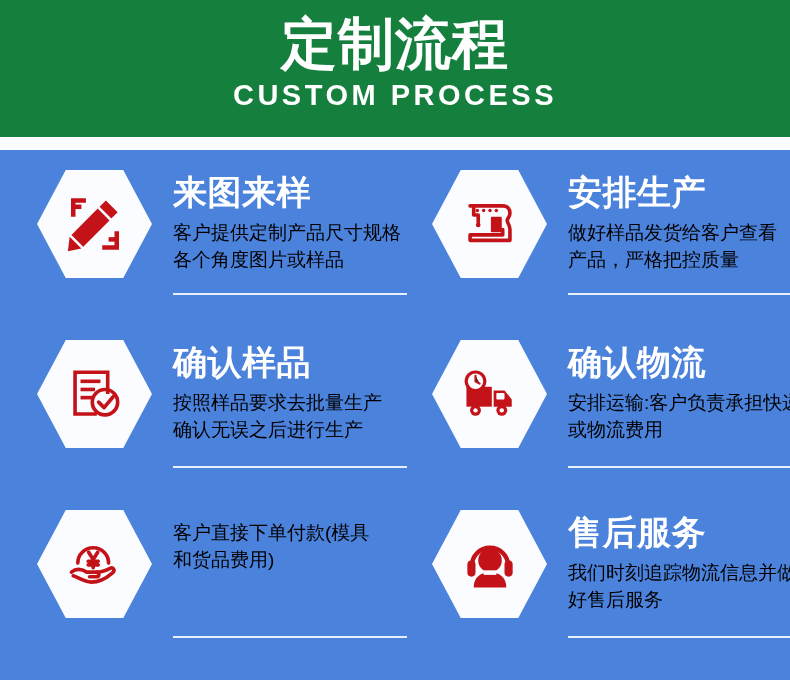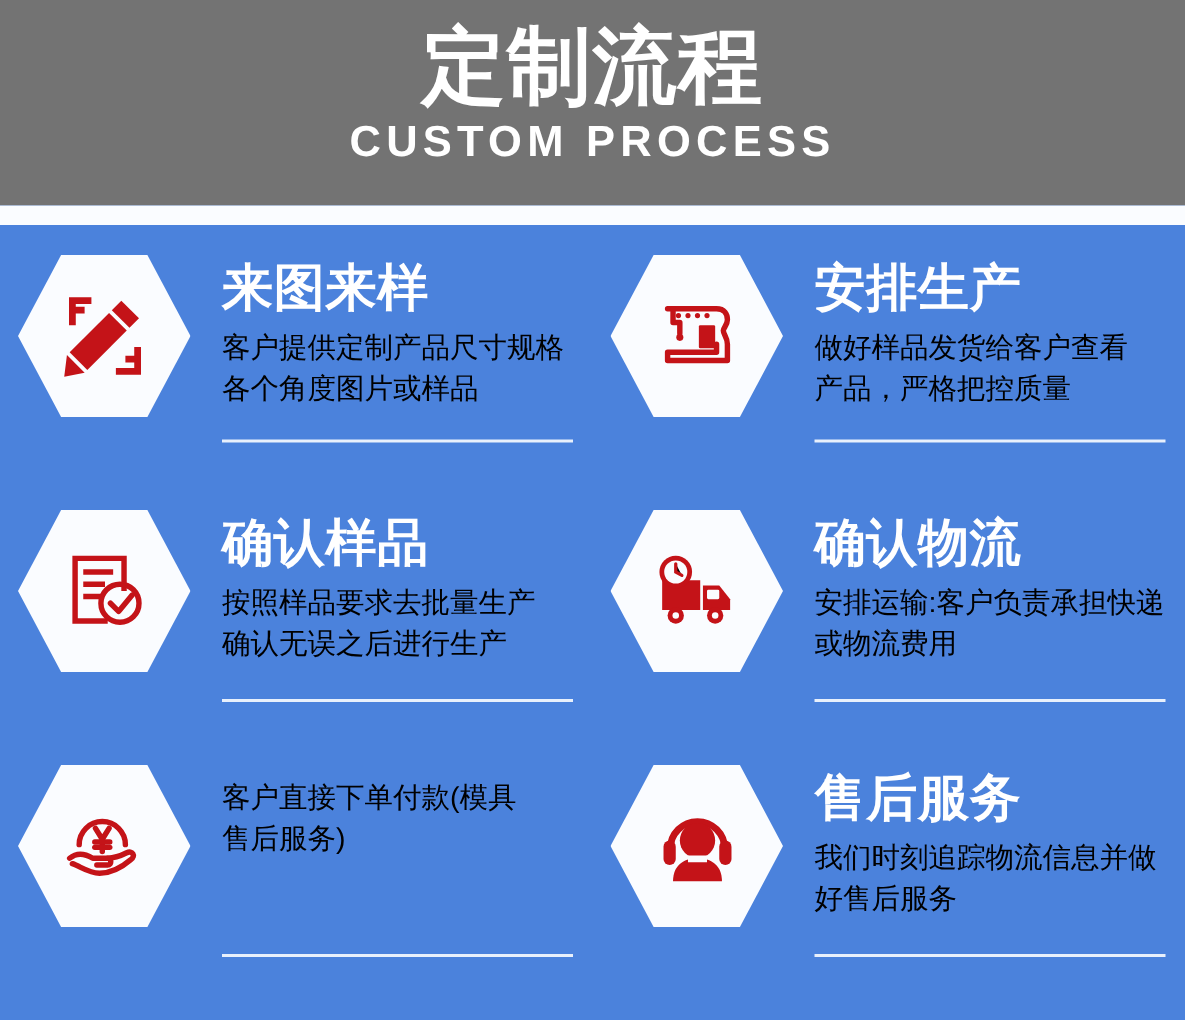--- a/index.html
+++ b/index.html
@@ -12,21 +12,21 @@
   #page {
     position:relative;
     width:790px; height:680px;
     background:#4b82dc;
   }
 
   
   .header {
     position:absolute; left:0; top:0;
     width:790px; height:137px;
-    background:#737373;
+    background:#15803d;
     display:flex; flex-direction:column;
     align-items:center; justify-content:flex-start;
     padding-top:12px;
   }
   .header-title {
     color:#ffffff;
     font-size:56px;
     font-weight:bold;
     line-height:1.15;
     letter-spacing:1px;
@@ -48,20 +48,21 @@
   }
 
   
   .grid {
     position:absolute;
     left:0; top:150px;
     width:766px; height:530px;
     display:grid;
     grid-template-columns:395px 395px;
     grid-template-rows:170px 170px 190px;
+    padding-left:25px;
   }
   .card {
     position:relative;
     display:flex;
     flex-direction:row;
     align-items:flex-start;
     padding-top:18px;
   }
 
   
@@ -254,21 +255,21 @@
             <path d="M30 27 L30 36"></path>
             <path d="M24.5 29 L35.5 29"></path>
             <path d="M24.5 33 L35.5 33"></path>
             <path d="M6 41 C12 36 18 38 23 41 L34 41 C37 41 37 46 34 46 L26 46"></path>
             <path d="M34 41 C40 41 44 39 48 37 C52 35 55 39 51 42 C44 48 36 52 28 52 C20 52 14 47 8 45"></path>
           </g>
         </svg>
       </div>
       <div class="card-text">
         <div class="card-desc">客户直接下单付款(模具
-售后服务)</div>
+和货品费用)</div>
         <div class="card-divider"></div>
       </div>
     </div>
 
     <div class="card row3">
       <div class="hex-wrap">
         <svg class="hex" viewBox="0 0 115 112">
           <polygon points="28.75,2 86.25,2 115,56 86.25,110 28.75,110 0,56" fill="#fafcff"></polygon>
         </svg>
         <svg class="hex-icon" viewBox="0 0 64 64">

